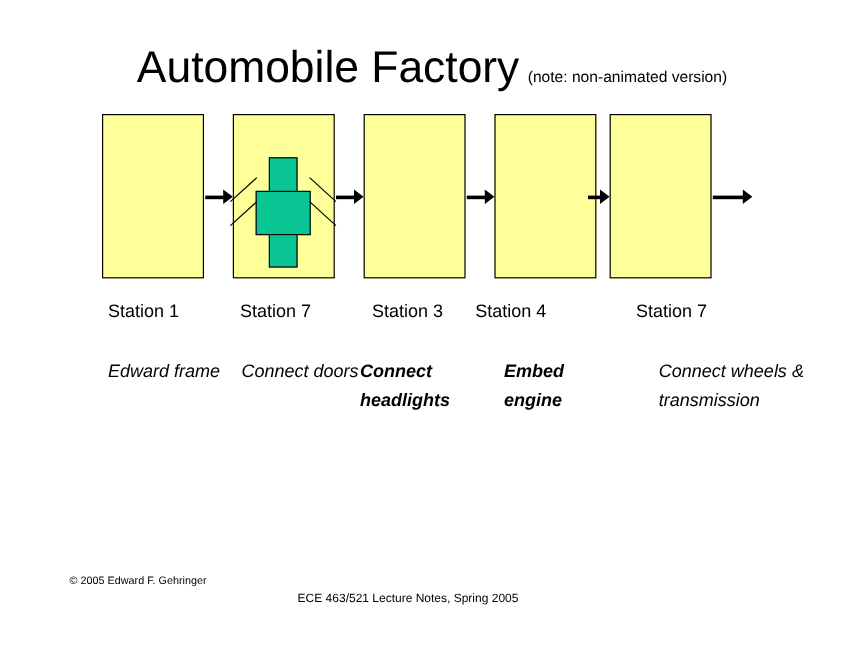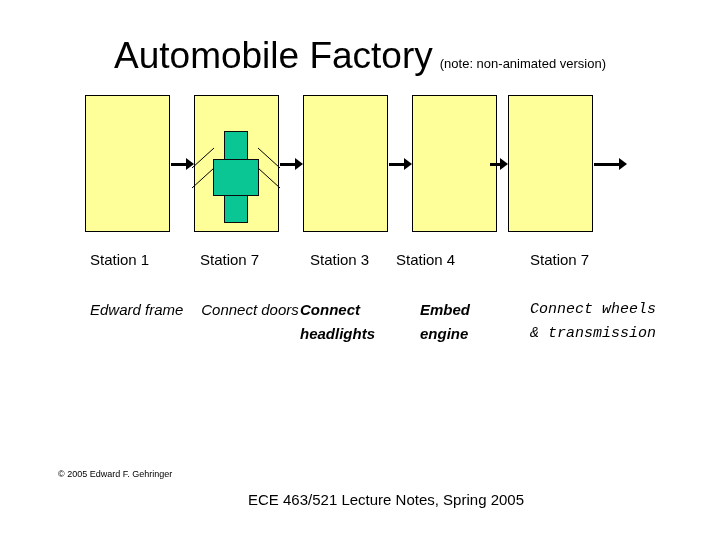--- a/index.html
+++ b/index.html
@@ -175,38 +175,38 @@
     position: absolute;
     font-family: "Liberation Sans", sans-serif;
     font-style: italic;
     font-size: 15px;
     line-height: 24px;
   }
   .desc1 { left: 90px;  top: 298px; width: 100px; }
   .desc2 { left: 200px; top: 298px; width: 100px; text-align: center; }
   .desc3 { left: 300px; top: 298px; width: 110px; font-weight: bold; }
   .desc4 { left: 420px; top: 298px; width: 100px; font-weight: bold; }
-  .desc5 { left: 530px; top: 298px; width: 130px; font-family: Liberation Mono, monospace; }
+  .desc5 { left: 549px; top: 298px; width: 130px; }
 
   
   .footer-copyright {
     position: absolute;
     left: 58px;
-    top: 468px;
+    top: 478px;
     font-family: "Liberation Sans", sans-serif;
     font-size: 9px;
     line-height: 12px;
     white-space: nowrap;
   }
   .footer-course {
     position: absolute;
     left: 248px;
     top: 494px;
     font-family: "Liberation Sans", sans-serif;
-    font-size: 15px;
+    font-size: 10px;
     line-height: 12px;
     white-space: nowrap;
   }
 </style>
 </head>
 <body>
 
 <div id="slide">
 
   <div class="title-row">

